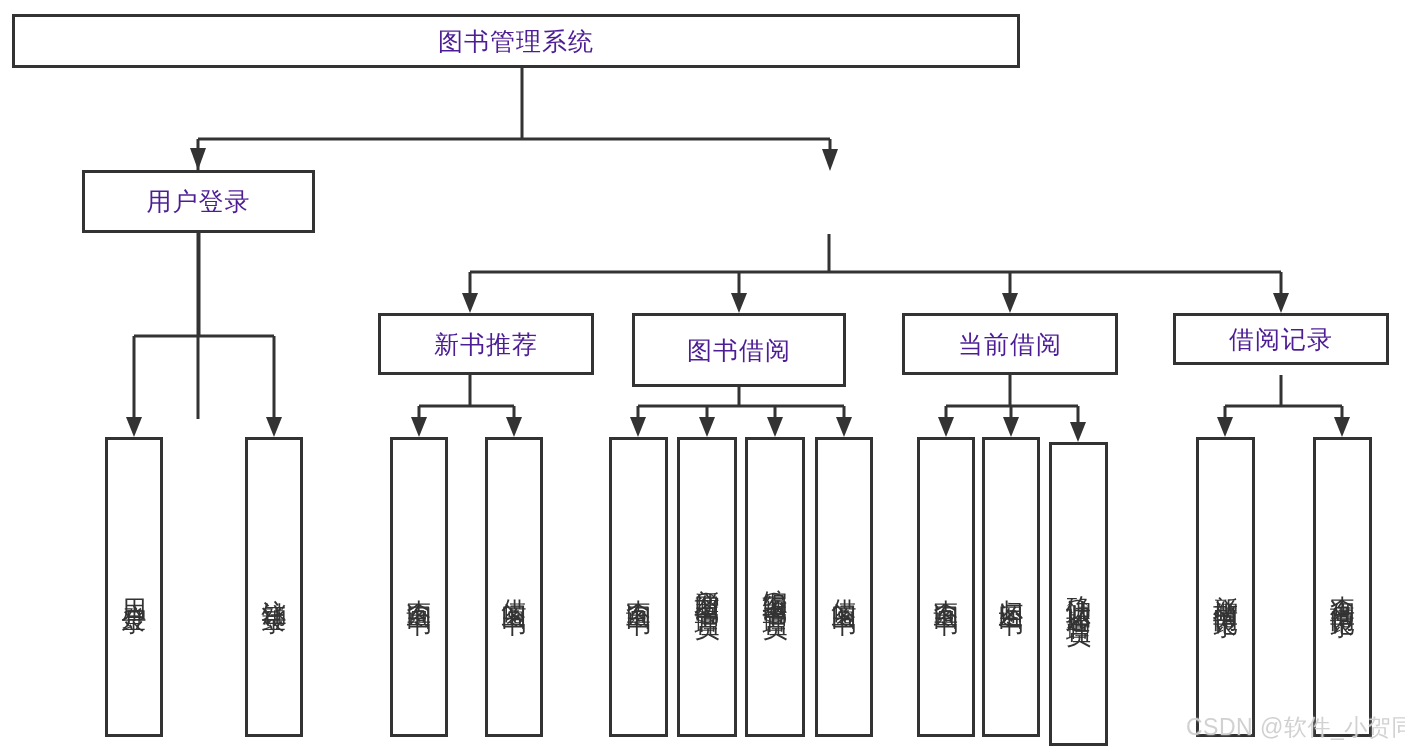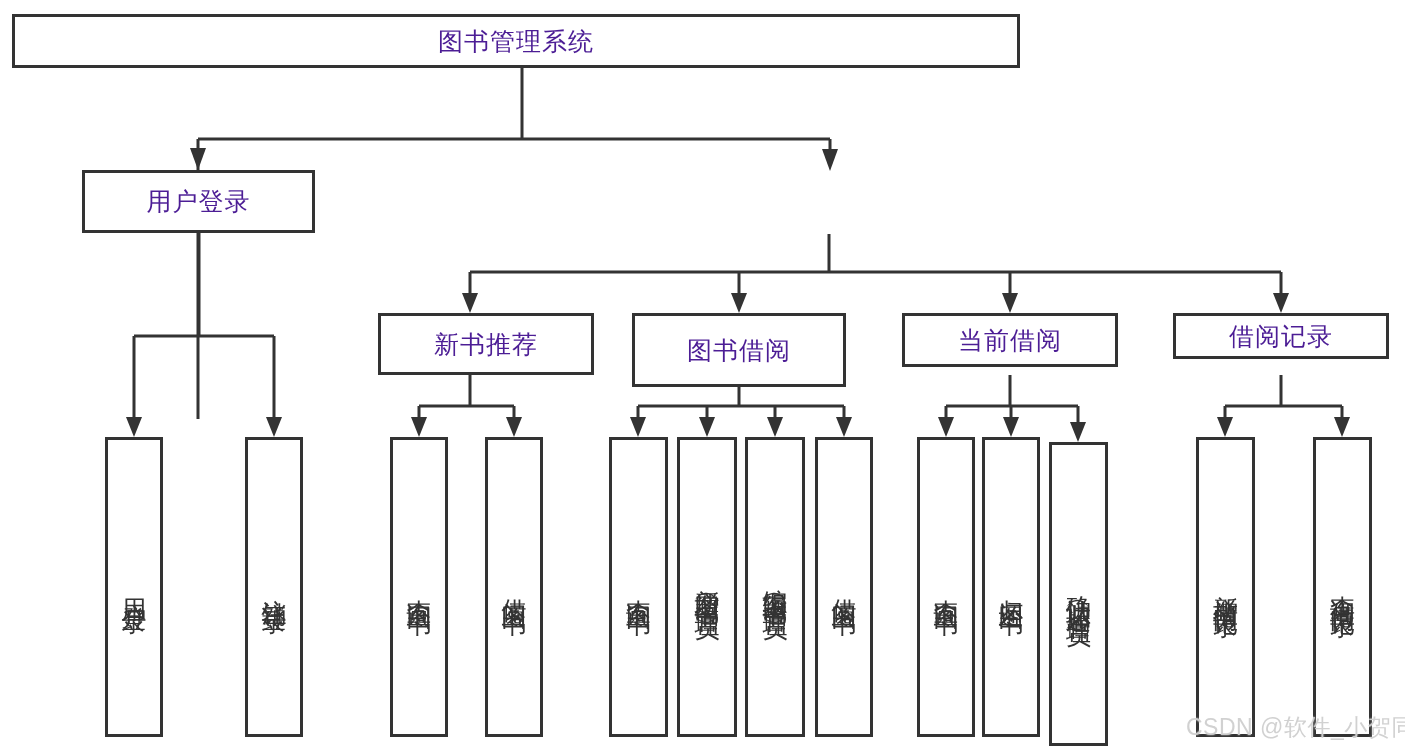--- a/index.html
+++ b/index.html
@@ -102,22 +102,22 @@
       <polygon points="1334,417 1350,417 1342,437" fill="#333333" stroke="none"></polygon>
     </g>
   </svg>
 
   <div class="hbox" style="left:12px;top:14px;width:1008px;height:54px;">图书管理系统</div>
 
   <div class="hbox" style="left:82px;top:170px;width:233px;height:63px;">用户登录</div>
 
   <div class="hbox" style="left:362px;top:313px;width:216px;height:62px;margin-left:16px;">新书推荐</div>
   <div class="hbox" style="left:632px;top:313px;width:214px;height:74px;">图书借阅</div>
-  <div class="hbox" style="left:902px;top:313px;width:216px;height:54px;">当前借阅</div>
-  <div class="hbox" style="left:1173px;top:313px;width:216px;height:46px;">借阅记录</div>
+  <div class="hbox" style="left:902px;top:313px;width:216px;height:62px;">当前借阅</div>
+  <div class="hbox" style="left:1173px;top:313px;width:216px;height:52px;">借阅记录</div>
 
   <div class="vbox" style="left:105px;top:437px;width:58px;height:300px;">用户登录</div>
   <div class="vbox" style="left:245px;top:437px;width:58px;height:300px;">注销登录</div>
 
   <div class="vbox" style="left:390px;top:437px;width:58px;height:300px;">查询图书</div>
   <div class="vbox" style="left:485px;top:437px;width:58px;height:300px;">借阅图书</div>
 
   <div class="vbox" style="left:609px;top:437px;width:59px;height:300px;">查询图书</div>
   <div class="vbox" style="left:677px;top:437px;width:60px;height:300px;">新增图书（管理员）</div>
   <div class="vbox" style="left:745px;top:437px;width:60px;height:300px;">编辑图书（管理员）</div>

